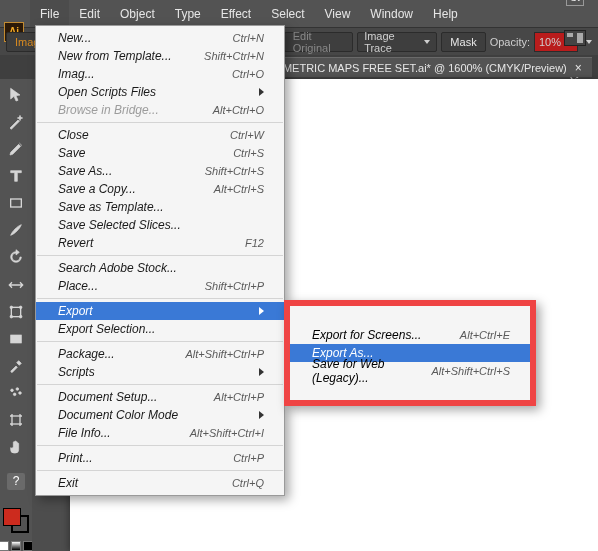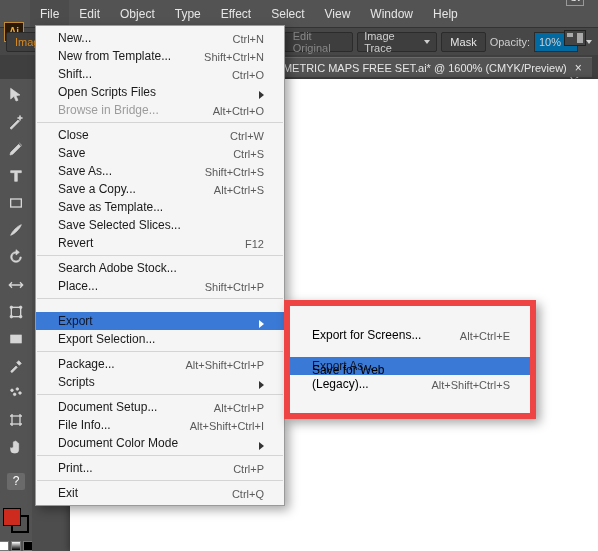--- a/index.html
+++ b/index.html
@@ -18,21 +18,21 @@
   .layout-icon:after { content:""; position:absolute; right:2px; top:2px; width:6px; height:10px; background:#aaa;}
 
   
   .controlbar { height: 28px; background: #474747; display:flex; align-items:center; padding:0 6px; color:#cfcfcf; font-size:11px; border-top:1px solid #333;}
   .cb-textbtn { padding:0 8px; height:20px; display:flex; align-items:center; background:#3e3e3e; border:1px solid #2b2b2b; color:#888; border-radius:2px;}
   .cb-textbtn.orange { color:#d88a20;}
   .cb-group { display:flex; align-items:center; gap:4px;}
   .ctlgap { width:250px; }
   .cb-select { background:#3e3e3e; border:1px solid #2b2b2b; color:#cfcfcf; padding:0 6px; height:20px; display:flex; align-items:center; gap:6px; border-radius:2px;}
   .caret { width:0; height:0; border-left:3px solid transparent; border-right:3px solid transparent; border-top:4px solid #cfcfcf; margin-left:4px;}
-  .opacity-input { background:#0369a1; border:1px solid #2b2b2b; color:#cfcfcf; width:44px; height:20px; font-size:11px; padding:0 4px;}
+  .opacity-input { background:#b91c1c; border:1px solid #2b2b2b; color:#cfcfcf; width:44px; height:20px; font-size:11px; padding:0 4px;}
 
   
   .tabs { height: 24px; background: #3f3f3f; display:flex; align-items:center; padding:0 4px;}
   .tab { background:#535353; color:#e6e6e6; font-size:11px; padding:0 10px; height: 20px; display:flex; align-items:center; gap:8px; border-top:1px solid #6a6a6a;}
   .tab .x { color:#e6e6e6; font-size:12px;}
   .tabs-spacer { width: 250px;}
 
   
   .toolbar { position:absolute; left:0; top:79px; width:32px; bottom:0; background:#535353; display:flex; flex-direction:column; align-items:center; gap:4px; padding-top:4px;}
   .tool { width:24px; height:24px; display:flex; align-items:center; justify-content:center; border-radius:2px;}
@@ -44,23 +44,23 @@
   .color-row { display:flex; gap:2px;}
   .mini { width:10px; height:10px; border:1px solid #777;}
   .mini.red { background:#cc2b1e; position:relative;}
 
   
   .canvas { position:absolute; left:32px; top:79px; right:0; bottom:0; background:#4d4d4d;}
   .artboard { position:absolute; left:38px; top:0; right:0; bottom:0; background:#ffffff; box-shadow: -2px 0 6px rgba(0,0,0,.3);}
 
   
   .dropdown { position:absolute; left:35px; top:25px; width:250px; background:#f5f5f5; border:1px solid #9a9a9a; box-shadow: 4px 4px 10px rgba(0,0,0,.35); padding: 3px 0; font-size:12px; color:#1a1a1a;}
-  .dd-item { display:flex; align-items:flex-end; justify-content:space-between; padding: 2px 20px 2px 22px; height:18px; cursor:default;}
+  .dd-item { display:flex; align-items:center; justify-content:space-between; padding: 2px 20px 2px 22px; height:18px; cursor:default;font-style:italic;}
   .dd-item.disabled { color:#9c9c9c;}
-  .dd-item.highlight { background:#3a79d6; color:#0f172a;margin-top:13px;}
+  .dd-item.highlight { background:#3a79d6; color:#ffffff;}
   .dd-sep { height:1px; background:#d4d4d4; margin:3px 1px;}
   .shortcut { color:#5a5a5a; font-size:11px;}
   .sub-caret { width:0; height:0; border-top:4px solid transparent; border-bottom:4px solid transparent; border-left:5px solid #333; margin-left:auto;}
   .dd-item.highlight .sub-caret { border-left-color:#fff;}
 
   .submenu { position:absolute; left:284px; top:300px; width:252px; background:#f5f5f5; border:6px solid #ef4444; box-shadow: 4px 4px 10px rgba(0,0,0,.35); padding: 20px 0; font-size:12px;}
   .help-badge { width:18px; height:18px; background:#6a6a6a; color:#fff; font-size:12px; display:flex; align-items:center; justify-content:center; border-radius:2px;}
 </style>
 </head>
 <body>
@@ -210,21 +210,21 @@
 <div class="dropdown">
   <div class="dd-item">
       <span>New...</span>
       <span class="shortcut">Ctrl+N</span>
     </div>
   <div class="dd-item">
       <span>New from Template...</span>
       <span class="shortcut">Shift+Ctrl+N</span>
     </div>
   <div class="dd-item">
-      <span>Shift...</span>
+      <span>Imag...</span>
       <span class="shortcut">Ctrl+O</span>
     </div>
   <div class="dd-item">
       <span>Open Scripts Files</span>
       <span class="sub-caret"></span>
     </div>
   <div class="dd-item disabled">
       <span>Browse in Bridge...</span>
       <span class="shortcut">Alt+Ctrl+O</span>
     </div>
@@ -279,27 +279,27 @@
   <div class="dd-item">
       <span>Scripts</span>
       <span class="sub-caret"></span>
     </div>
   <div class="dd-sep"></div>
   <div class="dd-item">
       <span>Document Setup...</span>
       <span class="shortcut">Alt+Ctrl+P</span>
     </div>
   <div class="dd-item">
+      <span>Document Color Mode</span>
+      <span class="sub-caret"></span>
+    </div>
+  <div class="dd-item">
       <span>File Info...</span>
       <span class="shortcut">Alt+Shift+Ctrl+I</span>
     </div>
-  <div class="dd-item">
-      <span>Document Color Mode</span>
-      <span class="sub-caret"></span>
-    </div>
   <div class="dd-sep"></div>
   <div class="dd-item">
       <span>Print...</span>
       <span class="shortcut">Ctrl+P</span>
     </div>
   <div class="dd-sep"></div>
   <div class="dd-item">
       <span>Exit</span>
       <span class="shortcut">Ctrl+Q</span>
     </div>

